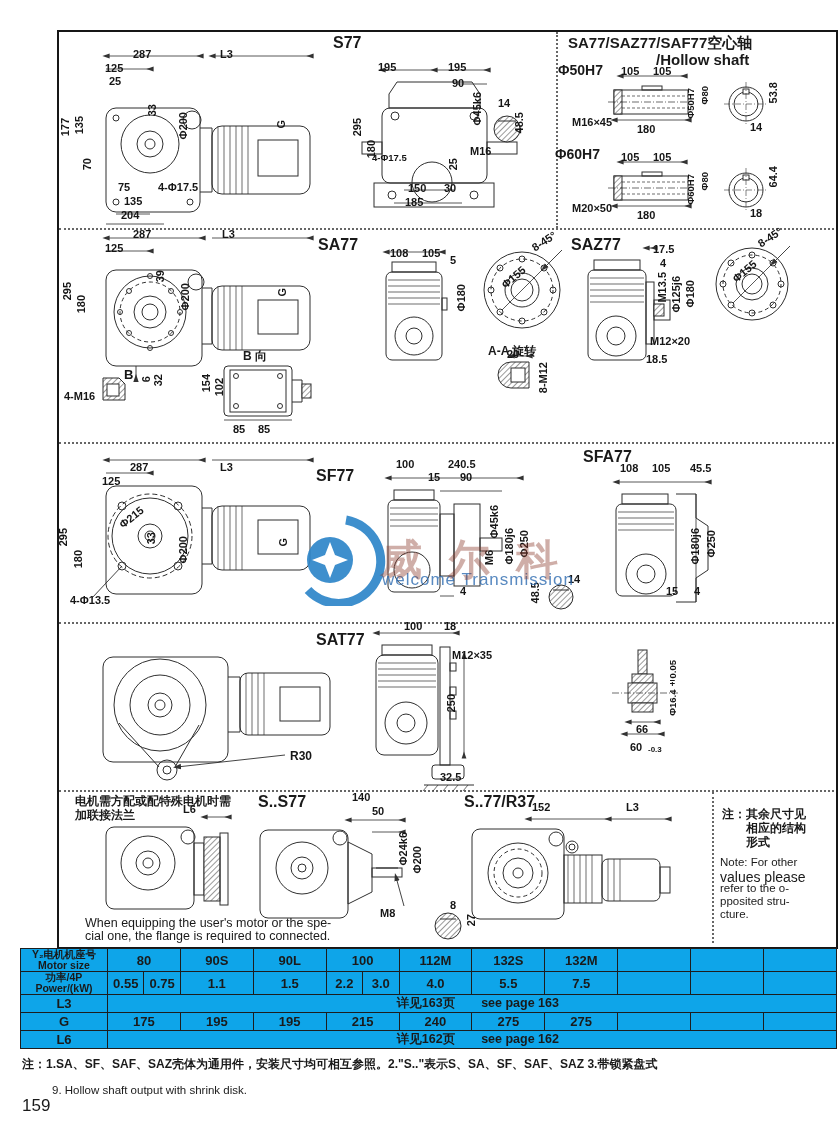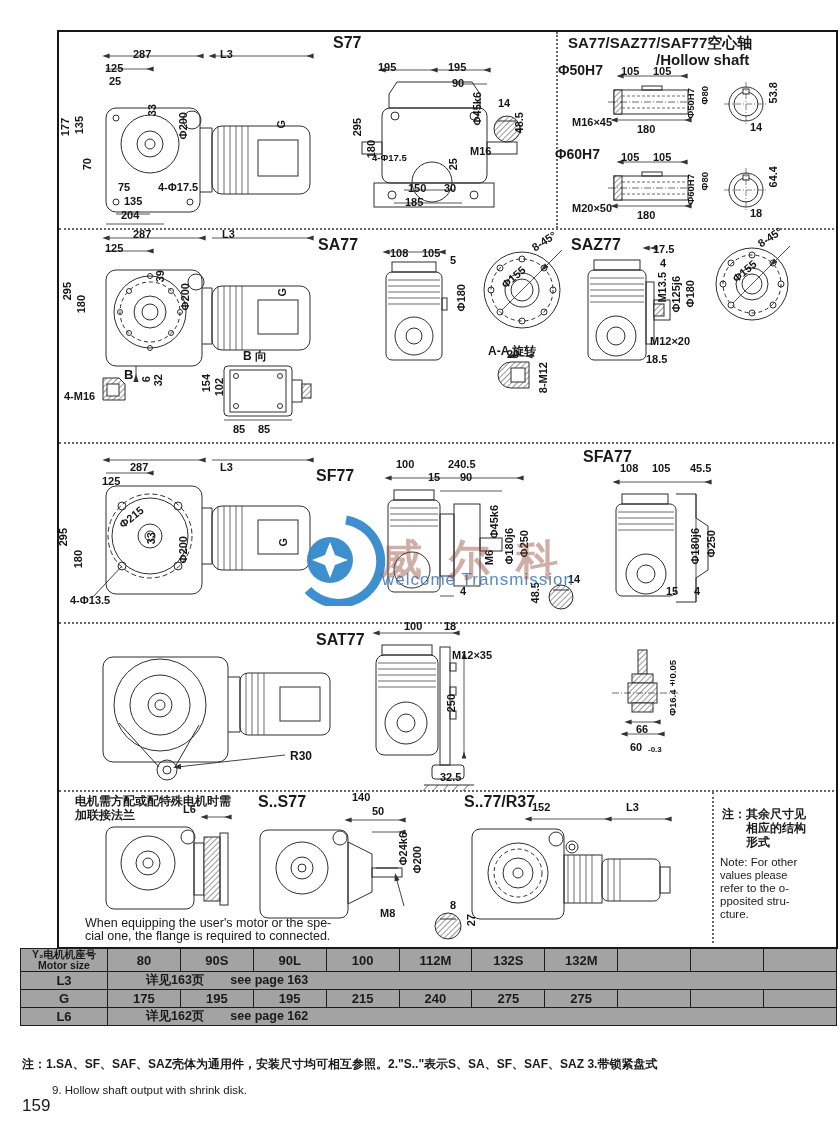--- a/index.html
+++ b/index.html
@@ -8,24 +8,24 @@
   .dim.sm{font-size:9.5px}
   .v{writing-mode:vertical-rl;transform:rotate(180deg)}
   .ttl{position:absolute;font-size:16px;font-weight:700;z-index:3;white-space:nowrap}
   .zh{position:absolute;font-size:12px;font-weight:700;z-index:3;white-space:nowrap}
   .en{position:absolute;font-size:12px;font-weight:400;z-index:3;white-space:nowrap}
   .dr{position:absolute;overflow:visible;z-index:2}
   .dr *{stroke-linecap:butt}
   .frame{position:absolute;border:2px solid #161616;z-index:0}
   .dotsH{position:absolute;border-top:2px dotted #666;height:0;z-index:1}
   .dotsV{position:absolute;border-left:2px dotted #666;width:0;z-index:1}
-  #dimtable{position:absolute;left:20px;top:948px;z-index:4;border-collapse:collapse;table-layout:fixed;width:816px;background:#a3a3a3}
+  #dimtable{position:absolute;left:20px;top:948px;z-index:4;border-collapse:collapse;table-layout:fixed;width:816px;background:#0ea5e9}
   #dimtable td{border:1.6px solid #1d1d1d;text-align:center;vertical-align:middle;font-size:13px;font-weight:700;padding:0;height:17px;overflow:hidden}
   #dimtable .h2{font-size:10.5px;line-height:1.05;font-weight:700}
-  #dimtable .see{text-align:left;padding-left:38px;font-size:12.5px}
+  #dimtable .see{text-align:center;padding-left:38px;font-size:12.5px}
   #dimtable .see span{margin-right:26px}
   .wm{position:absolute;pointer-events:none}
   .note{position:absolute;z-index:4;white-space:nowrap}
 </style>
 </head>
 <body>
 
 <div id="page">
 
   <svg width="0" height="0" style="position:absolute">
@@ -569,21 +569,21 @@
       <line x1="140" y1="4" x2="200" y2="4" stroke-width=".8" marker-end="url(#ar)"></line>
     </g>
   </svg>
   <span class="dim" style="left:532px;top:802px">152</span>
   <span class="dim" style="left:626px;top:802px">L3</span>
 
   <div class="zh" style="left:722px;top:806px">注：其余尺寸见</div>
   <div class="zh" style="left:746px;top:820px">相应的结构</div>
   <div class="zh" style="left:746px;top:834px">形式</div>
   <div class="en" style="left:720px;top:856px;font-size:11.5px">Note: For other</div>
-  <div class="en" style="left:720px;top:869px;font-size:11px">values please</div>
+  <div class="en" style="left:720px;top:869px;font-size:14px">values please</div>
   <div class="en" style="left:720px;top:882px;font-size:11.5px">refer to the o-</div>
   <div class="en" style="left:720px;top:895px;font-size:11.5px">pposited stru-</div>
   <div class="en" style="left:720px;top:908px;font-size:11.5px">cture.</div>
 
   <table id="dimtable">
     <colgroup>
       <col style="width:87px">
       <col span="20" style="width:36.45px">
     </colgroup>
     <tbody>
@@ -596,20 +596,38 @@
       <td colspan="2">90S</td>
       <td colspan="2">90L</td>
       <td colspan="2">100</td>
       <td colspan="2">112M</td>
       <td colspan="2">132S</td>
       <td colspan="2">132M</td>
       <td colspan="2"></td>
       <td colspan="2"></td>
       <td colspan="2"></td>
     </tr>
+    <tr style="height:23px">
+      <td>
+            <div class="h2">功率/4P</div>
+            <div class="h2">Power/(kW)</div>
+          </td>
+      <td>0.55</td>
+      <td>0.75</td>
+      <td colspan="2">1.1</td>
+      <td colspan="2">1.5</td>
+      <td>2.2</td>
+      <td>3.0</td>
+      <td colspan="2">4.0</td>
+      <td colspan="2">5.5</td>
+      <td colspan="2">7.5</td>
+      <td colspan="2"></td>
+      <td colspan="2"></td>
+      <td colspan="2"></td>
+    </tr>
     <tr>
       <td>L3</td>
       <td colspan="20" class="see"><span>详见163页</span><span>see page 163</span></td>
     </tr>
     <tr>
       <td>G</td>
       <td colspan="2">175</td>
       <td colspan="2">195</td>
       <td colspan="2">195</td>
       <td colspan="2">215</td>

